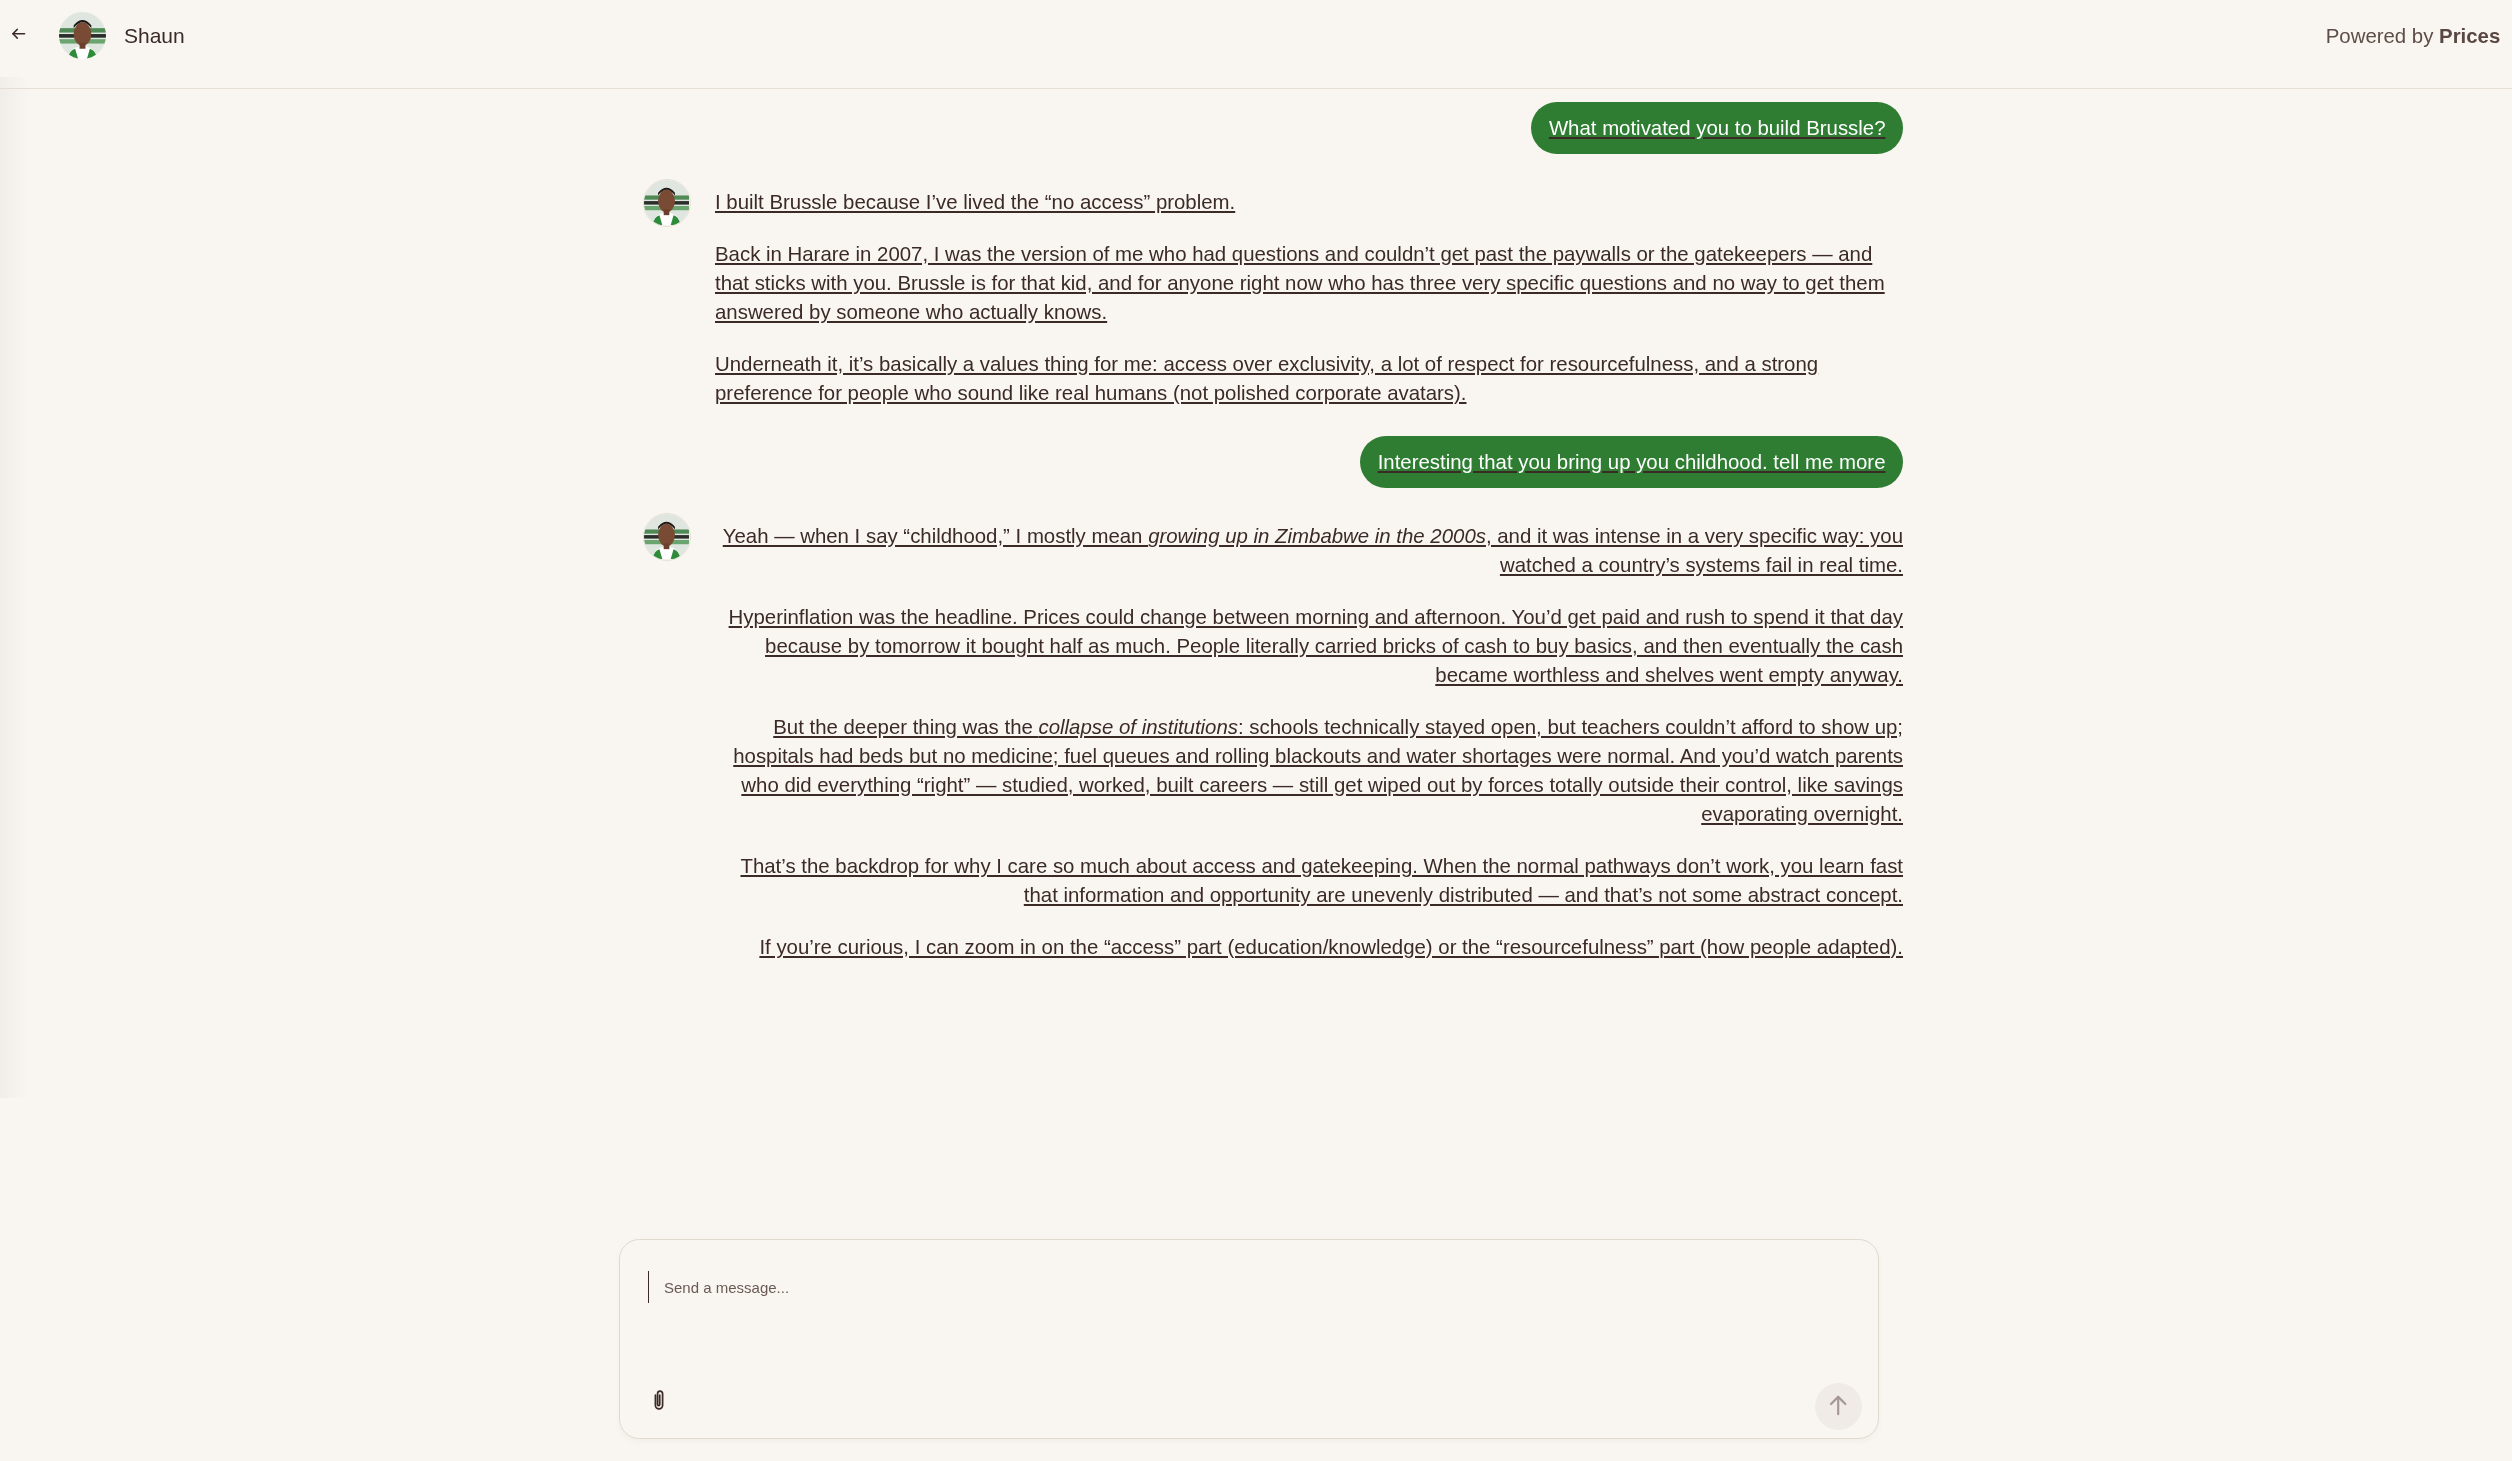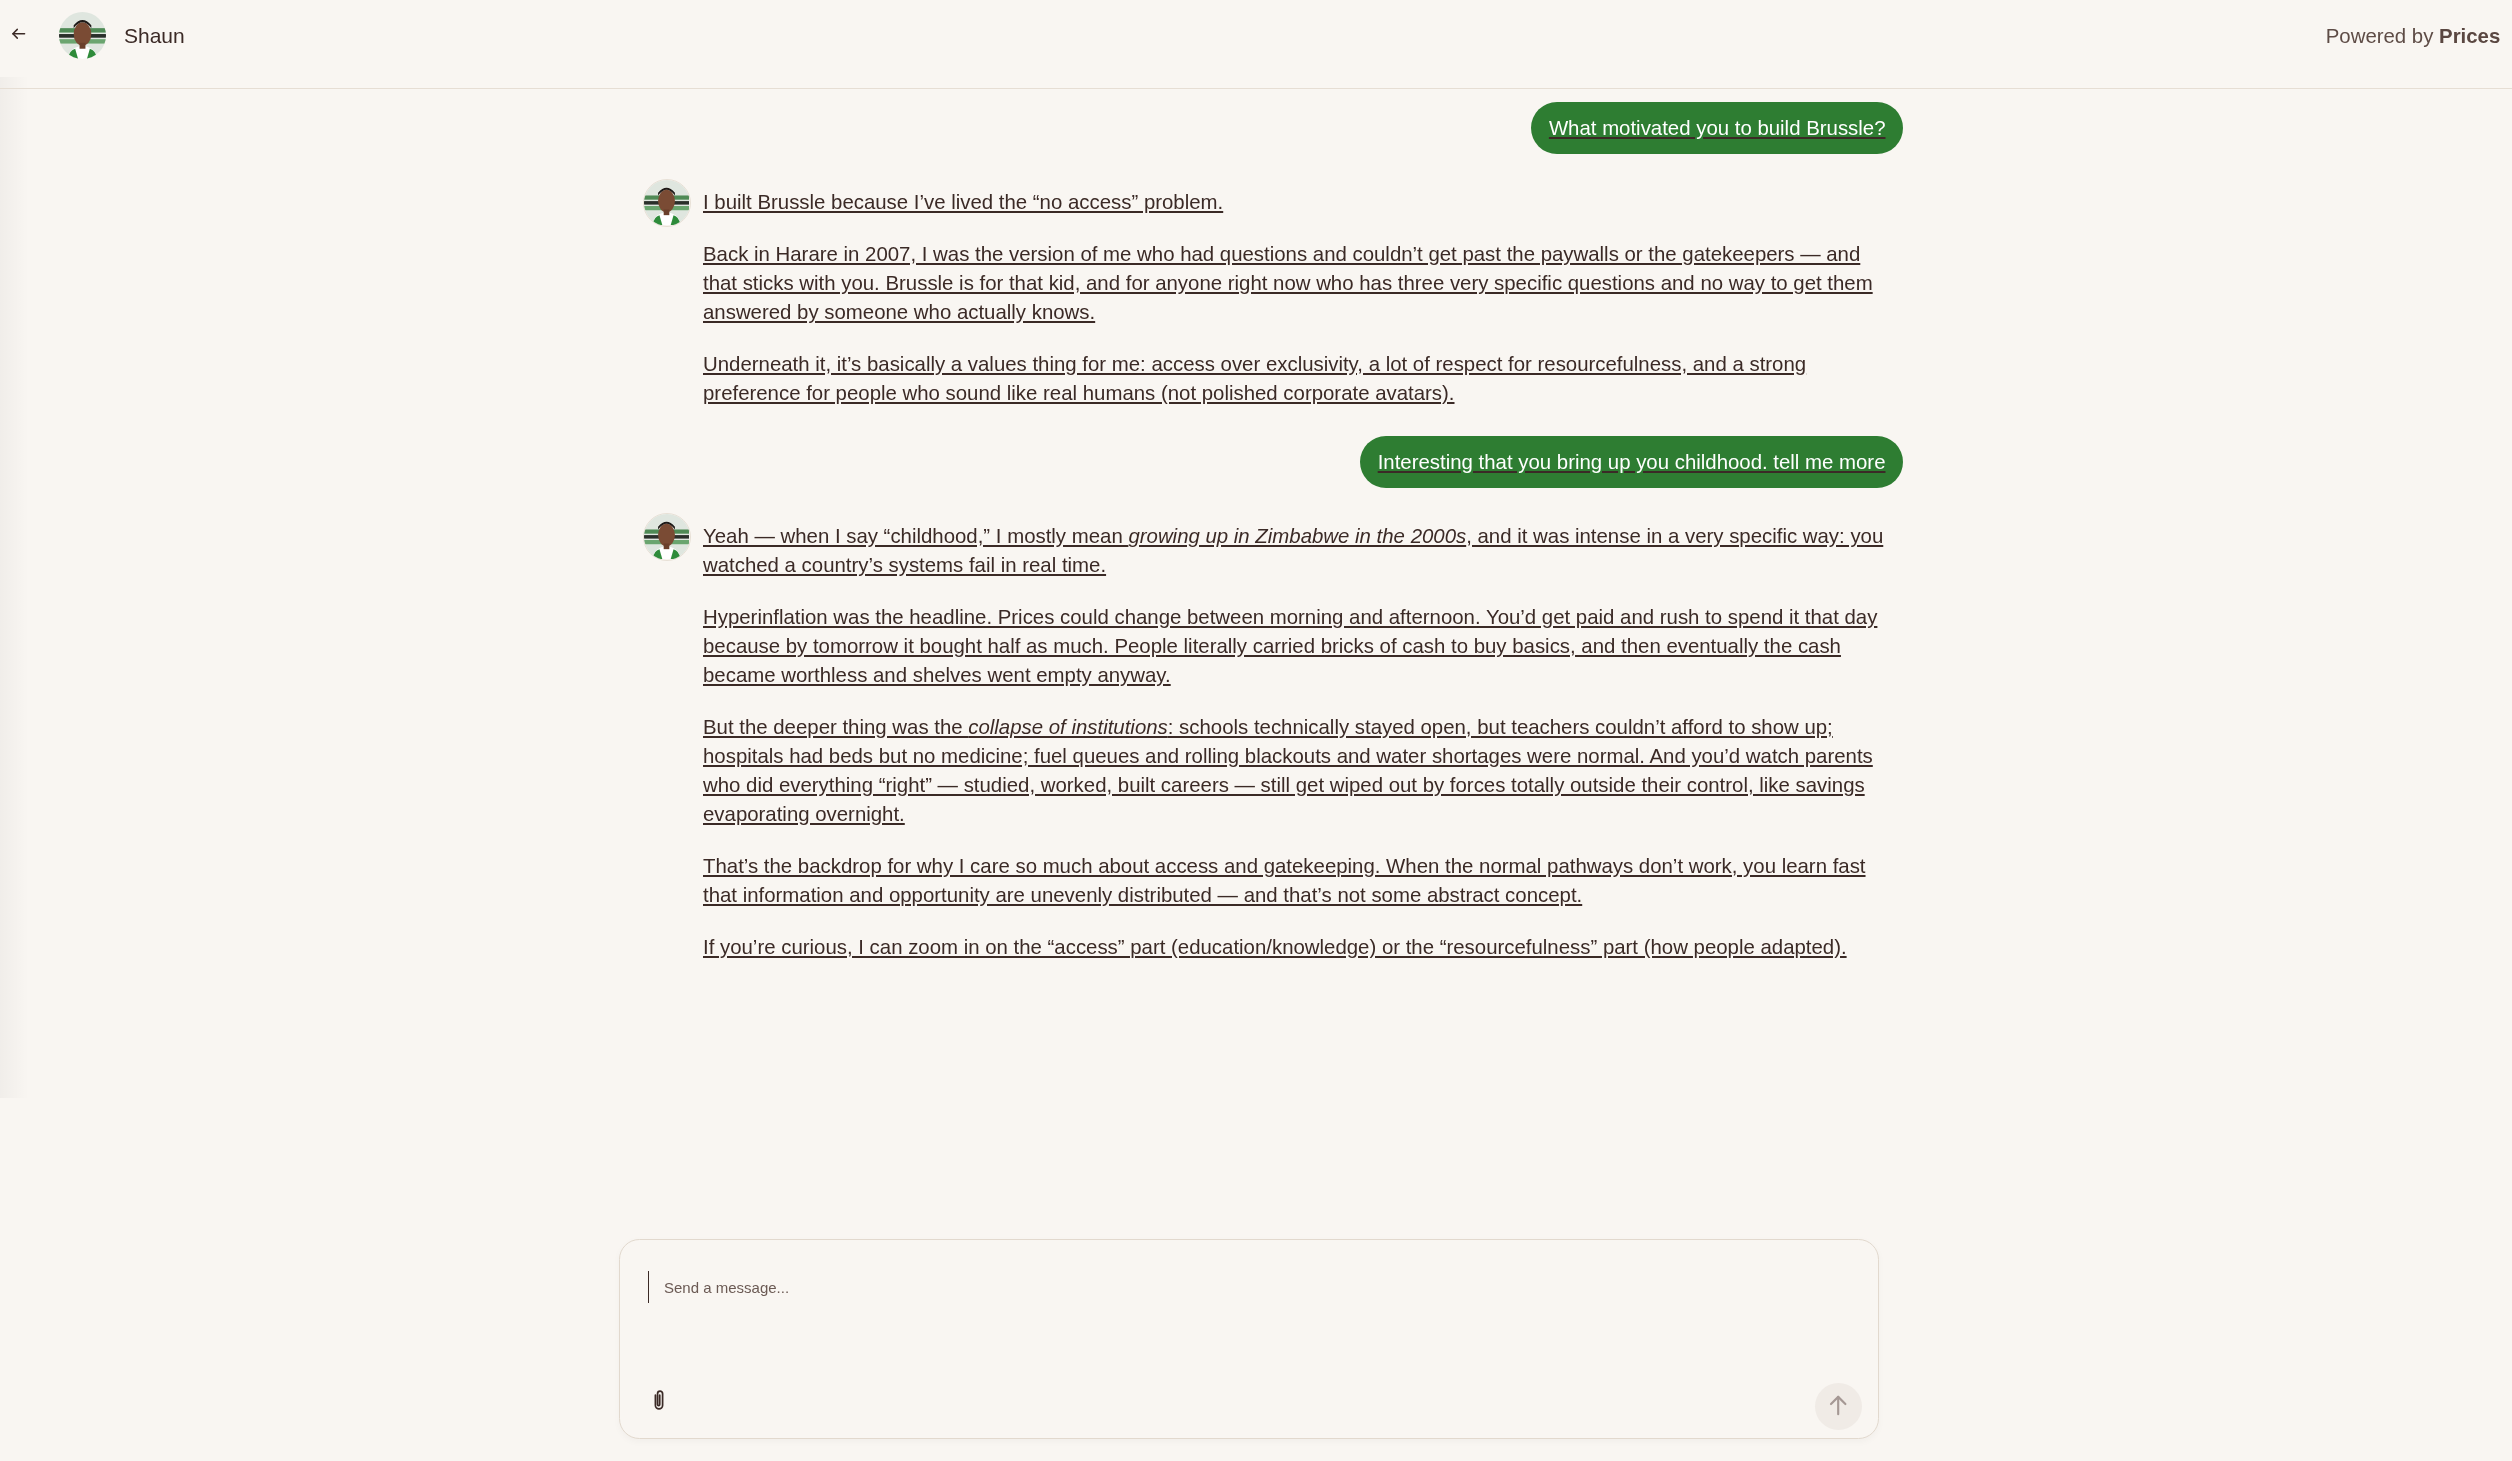--- a/index.html
+++ b/index.html
@@ -49,21 +49,21 @@
     font-size: 20.4px; line-height: 26px;
     padding: 13px 17.5px; border-radius: 26px;
     white-space: nowrap;
   }
   .assistant-row { display: flex; align-items: flex-start; }
   .asst-avatar {
     width: 48px; height: 48px; border-radius: 50%; overflow: hidden; flex: none;
     border: 1.5px solid #e8e0d6;
   }
   .asst-body {
-    margin-left: 12px; width: 1196px;
+    margin-left: 24px; width: 1196px;
     font-size: 20.4px; line-height: 29px; color: #3b2a26;
   }
   .asst-body p { margin-bottom: 23px; }
   .asst-body p:last-child { margin-bottom: 0; }
   .asst-body em { font-style: italic; }
 
   
   .composer {
     position: absolute; left: 619px; top: 1239px; width: 1260px; height: 200px;
     border: 1.5px solid #e2d9ce; border-radius: 20.4px; background: #f9f6f2;
@@ -163,21 +163,21 @@
           <rect y="30" width="64" height="5" fill="#2a2f2a"></rect>
           <rect y="37" width="64" height="6" fill="#6aa56f"></rect>
           <ellipse cx="32" cy="30" rx="12" ry="16" fill="#7a4b34"></ellipse>
           <path d="M20 22 Q32 6 44 22 L44 18 Q32 4 20 18 Z" fill="#1f1a18"></path>
           <path d="M12 64 Q14 48 32 46 Q50 48 52 64 Z" fill="#ffffff"></path>
           <path d="M12 64 Q14 52 22 50 L26 64 Z" fill="#2e8b3a"></path>
           <path d="M52 64 Q50 52 42 50 L38 64 Z" fill="#2e8b3a"></path>
           <rect x="28" y="42" width="8" height="8" fill="#6a3f2b"></rect>
         </svg>
       </div>
-      <div class="asst-body" style="padding-top:8.8px;">
+      <div class="asst-body" style="padding-top:8.8px;text-align:right;">
         <p><span>Yeah — when I say “childhood,” I mostly mean </span><em>growing up in Zimbabwe in the 2000s</em><span>, and it was intense in a very specific way: you watched a country’s systems fail in real time.</span></p>
         <p>Hyperinflation was the headline. Prices could change between morning and afternoon. You’d get paid and rush to spend it that day because by tomorrow it bought half as much. People literally carried bricks of cash to buy basics, and then eventually the cash became worthless and shelves went empty anyway.</p>
         <p><span>But the deeper thing was the </span><em>collapse of institutions</em><span>: schools technically stayed open, but teachers couldn’t afford to show up; hospitals had beds but no medicine; fuel queues and rolling blackouts and water shortages were normal. And you’d watch parents who did everything “right” — studied, worked, built careers — still get wiped out by forces totally outside their control, like savings evaporating overnight.</span></p>
         <p>That’s the backdrop for why I care so much about access and gatekeeping. When the normal pathways don’t work, you learn fast that information and opportunity are unevenly distributed — and that’s not some abstract concept.</p>
         <p>If you’re curious, I can zoom in on the “access” part (education/knowledge) or the “resourcefulness” part (how people adapted).</p>
       </div>
     </div>
   </div>
 
   <div class="composer">

